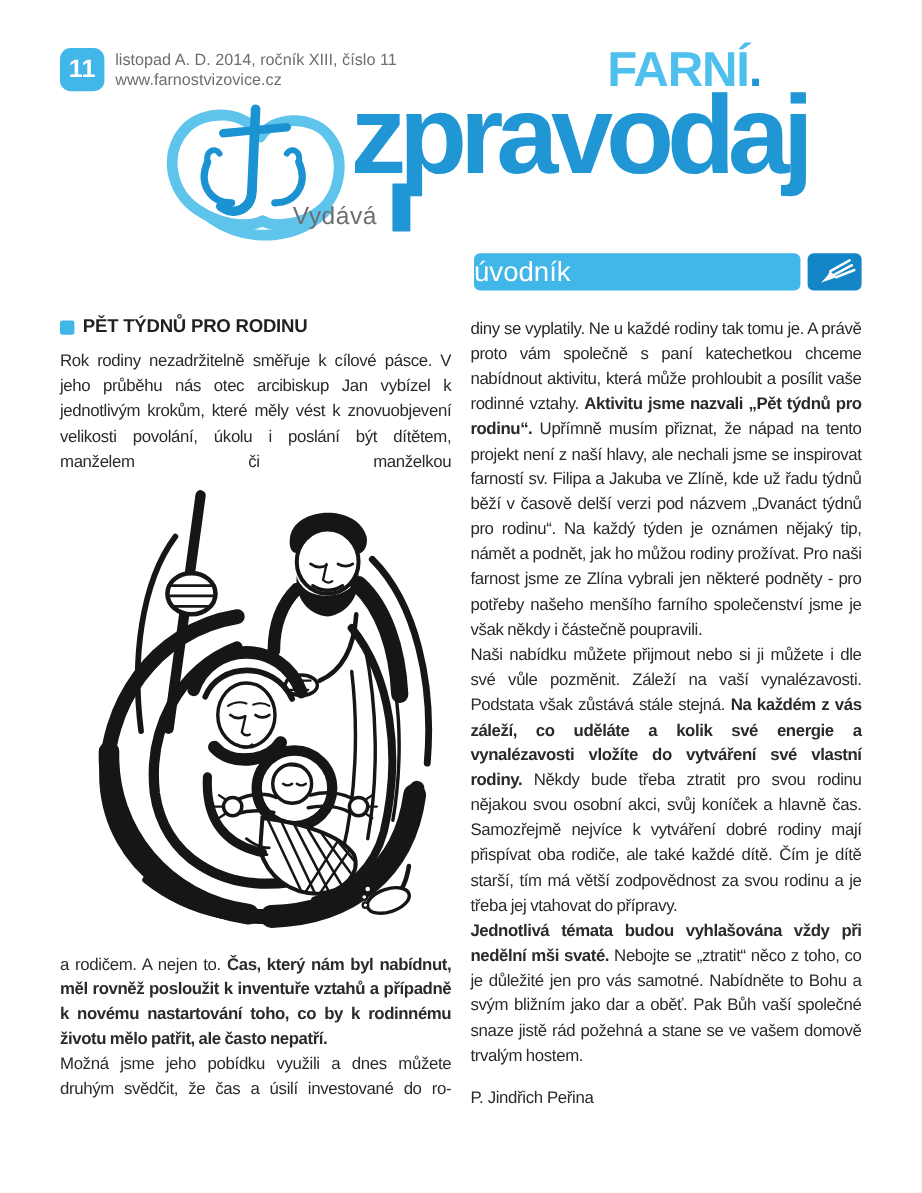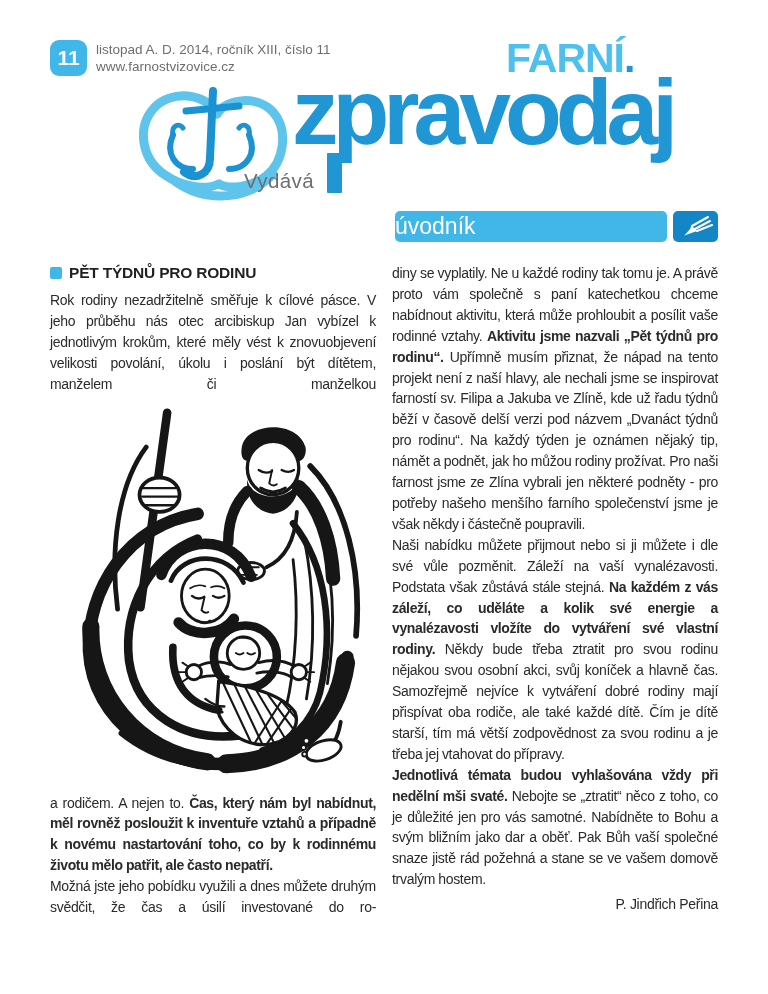--- a/index.html
+++ b/index.html
@@ -54,21 +54,21 @@
   .bullet{width:12px;height:12px;background:var(--light-blue,#41b6e8);border-radius:2px;flex:0 0 auto;}
   .heading{font-weight:bold;font-size:15.5px;color:#231f20;letter-spacing:-0.2px;white-space:nowrap;}
   .body-text p{
     margin:0;font-size:14px;line-height:20.9px;text-align:justify;
     color:var(--ink,#2b2a29);letter-spacing:-0.3px;word-spacing:-0.4px;
   }
   .body-text p.cont{text-align-last:justify;}
   .body-text b{letter-spacing:-0.35px;}
   .illustration{margin:12px 0 14px 2px;width:320px;height:372px;}
   .signature{
-    margin-top:4px;font-size:14px;line-height:20.9px;text-align:right;
+    margin-top:14px;font-size:14px;line-height:20.9px;
     color:var(--ink,#2b2a29);letter-spacing:-0.3px;
   }
 </style>
 </head>
 <body>
 
 <div class="page">
 
   <div class="issue-box">11</div>
   <div class="issue-meta">
@@ -196,21 +196,21 @@
           </g>
           <circle cx="264" cy="350" r="3" stroke-width="2" fill="#ffffff"></circle>
           <circle cx="261" cy="357" r="2.6" stroke-width="2" fill="#ffffff"></circle>
           <circle cx="262" cy="364" r="2.4" stroke-width="2" fill="#ffffff"></circle>
         </g>
       </svg>
     </div>
 
     <div class="body-text">
         <p><span>a rodičem. A nejen to. </span><b>Čas, který nám byl nabídnut, měl rovněž posloužit k inventuře vztahů a případně k novému nastartování toho, co by k rodinnému životu mělo patřit, ale často nepatří.</b></p>
-        <p class="cont"><span>Možná jste jeho pobídku využili a dnes můžete druhým svědčit, že čas a úsilí investované do ro-</span></p>
+        <p class="cont"><span>Možná jsme jeho pobídku využili a dnes můžete druhým svědčit, že čas a úsilí investované do ro-</span></p>
       </div>
   </div>
 
   <div class="col-right">
     <div class="body-text">
         <p><span>diny se vyplatily. Ne u každé rodiny tak tomu je. A právě proto vám společně s paní katechetkou chceme nabídnout aktivitu, která může prohloubit a posílit vaše rodinné vztahy. </span><b>Aktivitu jsme nazvali „Pět týdnů pro rodinu“. </b><span>Upřímně musím přiznat, že nápad na tento projekt není z naší hlavy, ale nechali jsme se inspirovat farností sv. Filipa a Jakuba ve Zlíně, kde už řadu týdnů běží v časově delší verzi pod názvem „Dvanáct týdnů pro rodinu“. Na každý týden je oznámen nějaký tip, námět a podnět, jak ho můžou rodiny prožívat. Pro naši farnost jsme ze Zlína vybrali jen některé podněty - pro potřeby našeho menšího farního společenství jsme je však někdy i částečně poupravili.</span></p>
         <p><span>Naši nabídku můžete přijmout nebo si ji můžete i dle své vůle pozměnit. Záleží na vaší vynalézavosti. Podstata však zůstává stále stejná. </span><b>Na každém z vás záleží, co uděláte a kolik své energie a vynalézavosti vložíte do vytváření své vlastní rodiny. </b><span>Někdy bude třeba ztratit pro svou rodinu nějakou svou osobní akci, svůj koníček a hlavně čas. Samozřejmě nejvíce k vytváření dobré rodiny mají přispívat oba rodiče, ale také každé dítě. Čím je dítě starší, tím má větší zodpovědnost za svou rodinu a je třeba jej vtahovat do přípravy.</span></p>
         <p><b>Jednotlivá témata budou vyhlašována vždy při nedělní mši svaté. </b><span>Nebojte se „ztratit“ něco z toho, co je důležité jen pro vás samotné. Nabídněte to Bohu a svým bližním jako dar a oběť. Pak Bůh vaší společné snaze jistě rád požehná a stane se ve vašem domově trvalým hostem.</span></p>
       </div>
     <div class="signature">P. Jindřich Peřina</div>

